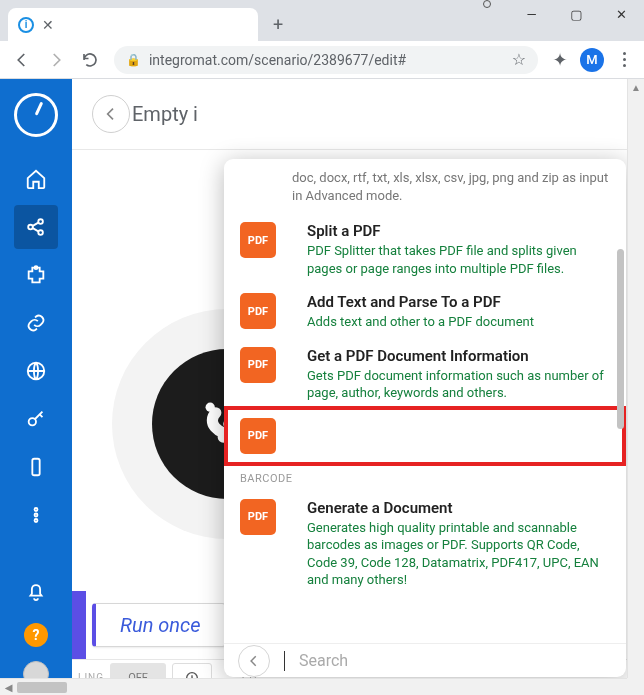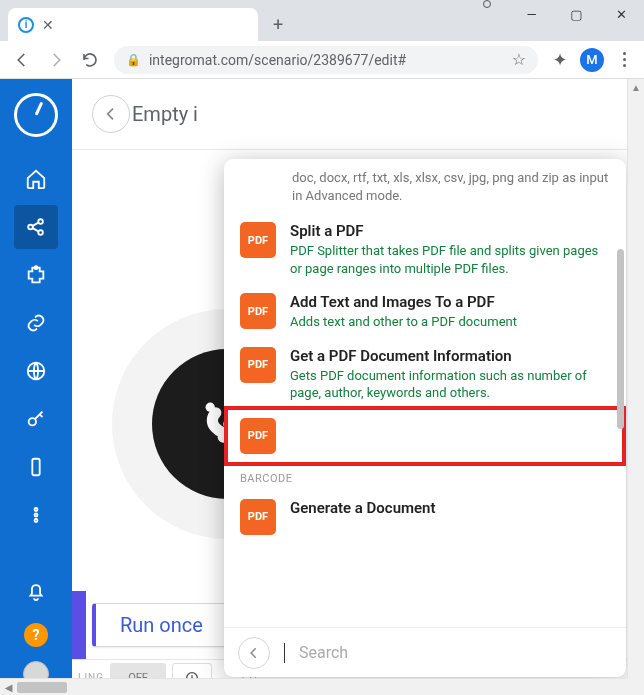--- a/index.html
+++ b/index.html
@@ -49,44 +49,44 @@
   .canvas { flex:1; position:relative; background:#fff; }
   .canvas-header{ display:flex; align-items:center; gap:2px; padding:16px 20px; border-bottom:1px solid #e8e8e8;}
   .back-circle{ width:38px;height:38px;border:1px solid #d0d0d0;border-radius:50%;display:flex;align-items:center;justify-content:center;color:#777;}
   .page-title{ font-size:20px; color:#5f6368; font-weight:400;}
   
   .big-node{ position:absolute; left:80px; top:270px; width:150px; height:150px; border-radius:50%; background:#1c1c1c; display:flex; align-items:center; justify-content:center; box-shadow:0 0 0 40px #f3f3f3;}
   .big-node-inner{ width:56px; height:56px; }
   .arrow-path{ stroke:#fff; fill:none; stroke-width:12; stroke-linecap:round;}
 
   .bottom-bar{ position:absolute; left:0; right:0; bottom:36px; height:68px; display:flex; align-items:center; padding-left:20px; gap:16px; }
-  .run-btn{ height:44px; padding:0 24px; background:#fff; border:1px solid #d7d7d7; border-left:4px solid #5b4ee5; color:#3b5bdb; font-size:20px; border-radius:4px; display:flex; align-items:center; box-shadow:0 1px 2px rgba(0,0,0,0.08);}
+  .run-btn{ height:44px; padding:0 24px; background:#fff; border:1px solid #d7d7d7; border-left:4px solid #5b4ee5; color:#3b5bdb; font-size:20px; border-radius:4px; display:flex; align-items:center; box-shadow:0 1px 2px rgba(0,0,0,0.08);font-style:italic;}
   .run-strip{ position:absolute; left:0; bottom:36px; width:14px; height:68px; background:#5b4ee5;}
 
   .footer-controls{ position:absolute; left:0; right:0; bottom:0; height:36px; background:#fff; border-top:1px solid #e7e7e7; display:flex; align-items:center; padding-left:6px; gap:10px;}
   .off-btn{ width:56px; height:30px; background:#e4e4e4; color:#777; font-size:11px; display:flex;align-items:center;justify-content:center; border-radius:3px;}
   .clock-btn{ width:40px; height:30px; border:1px solid #ddd; border-radius:3px; display:flex;align-items:center;justify-content:center; color:#555;}
   .foot-label{ font-size:10px; color:#aaa; letter-spacing:1px;}
   .foot-g{ display:flex; align-items:center; gap:6px; }
 
   
   .panel{ position:absolute; left:224px; top:80px; right:18px; bottom:18px; background:#fff; box-shadow:0 4px 24px rgba(0,0,0,0.28); border-radius:9px; display:flex; flex-direction:column; }
   .panel-body{ flex:1; overflow:hidden; position:relative;}
   .panel-thumb{ position:absolute; right:2px; top:90px; width:7px; height:180px; background:#c3c3c3; border-radius:4px;}
   .module-list{ padding:6px 0;}
   .trunc{ padding:4px 16px 8px 68px; font-size:13px; color:#777; line-height:1.35;}
   .module{ display:flex; padding:10px 16px 6px 16px; gap:14px; }
   .module.highlight{ outline:4px solid #e62222; margin:2px 4px; padding:8px 12px 8px 12px;}
   .pdf-badge{ width:36px; height:36px; background:#f26522; border-radius:5px; color:#fff; font-size:11px; font-weight:700; display:flex; align-items:center; justify-content:center; flex-shrink:0;}
-  .mod-text{ flex:1; }
+  .mod-text{ flex:1;margin-left:17px; }
   .mod-title{ font-size:15px; color:#222; font-weight:600; margin-bottom:2px;}
   .mod-desc{ font-size:13px; color:#15803d; line-height:1.35; }
   .section-label{ font-size:11px; color:#9a9a9a; letter-spacing:0.5px; padding:8px 16px 4px 16px;}
 
-  .panel-footer{ border-top:1px solid #eee; height:50px; display:flex; align-items:center; padding:16px 14px; gap:14px;}
+  .panel-footer{ border-top:1px solid #eee; height:34px; display:flex; align-items:center; padding:16px 14px; gap:14px;}
   .pf-back{ width:32px;height:32px;border:1px solid #d5d5d5;border-radius:50%;display:flex;align-items:center;justify-content:center;color:#888;}
   .search-input{ flex:1; border:none; outline:none; font-size:16px; color:#333; }
   .search-input::placeholder{ color:#aaa;}
   .caret{ display:inline-block; width:1px; height:20px; background:#333; animation:none;}
 
   
   .win-scroll-v{ position:absolute; right:0; top:79px; bottom:17px; width:17px; background:#f1f1f1; border-left:1px solid #e3e3e3;}
   .win-scroll-h{ position:absolute; left:0; right:17px; bottom:0; height:17px; background:#f1f1f1; border-top:1px solid #e3e3e3;}
   .sc-corner{ position:absolute; right:0; bottom:0; width:17px; height:17px; background:#f1f1f1;}
   .sc-btn{ height:17px; display:flex; align-items:center; justify-content:center; color:#888; font-size:10px;}
@@ -252,21 +252,21 @@
           <div class="pdf-badge">PDF</div>
           <div class="mod-text">
             <div class="mod-title">Split a PDF</div>
             <div class="mod-desc">PDF Splitter that takes PDF file and splits given pages or page ranges into multiple PDF files.</div>
           </div>
         </div>
 
         <div class="module">
           <div class="pdf-badge">PDF</div>
           <div class="mod-text">
-            <div class="mod-title">Add Text and Images To a PDF</div>
+            <div class="mod-title">Add Text and Parse To a PDF</div>
             <div class="mod-desc">Adds text and other to a PDF document</div>
           </div>
         </div>
 
         <div class="module">
           <div class="pdf-badge">PDF</div>
           <div class="mod-text">
             <div class="mod-title">Get a PDF Document Information</div>
             <div class="mod-desc">Gets PDF document information such as number of page, author, keywords and others.</div>
           </div>
@@ -275,20 +275,21 @@
         <div class="module highlight">
           <div class="pdf-badge">PDF</div>
         </div>
 
         <div class="section-label">BARCODE</div>
 
         <div class="module">
           <div class="pdf-badge">PDF</div>
           <div class="mod-text">
             <div class="mod-title">Generate a Document</div>
+            <div class="mod-desc">Generates high quality printable and scannable barcodes as images or PDF. Supports QR Code, Code 39, Code 128, Datamatrix, PDF417, UPC, EAN and many others!</div>
           </div>
         </div>
 
       </div>
     </div>
     <div class="panel-footer">
       <div class="pf-back">
           <svg width="14" height="14" viewBox="0 0 24 24" fill="none" stroke="#888" stroke-width="2.5">
             <path d="M15 4l-8 8 8 8"></path>
           </svg>

